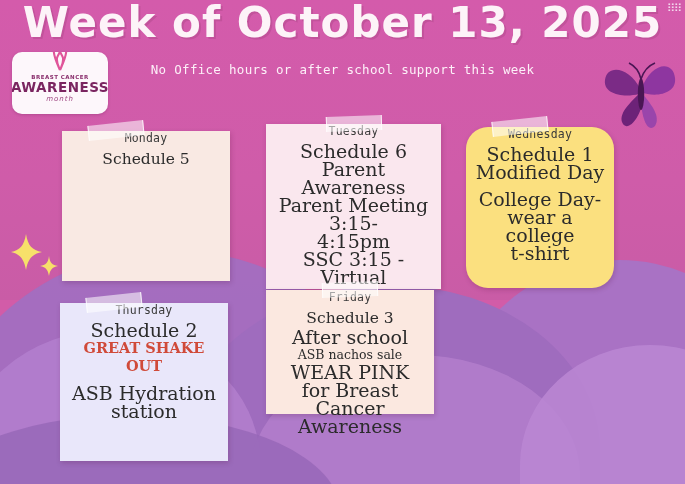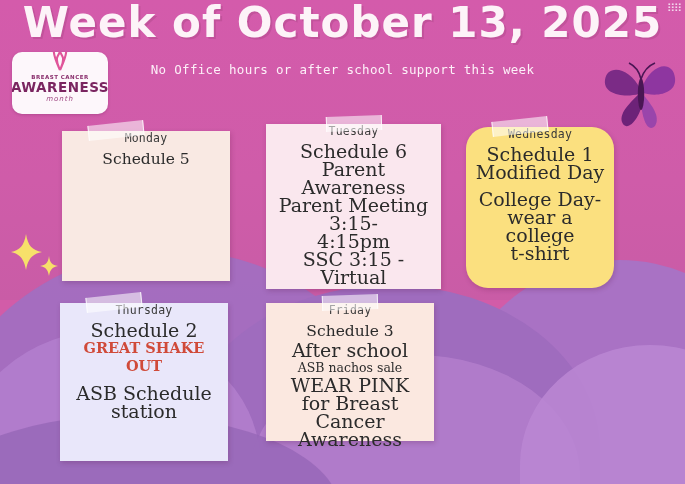--- a/index.html
+++ b/index.html
@@ -235,21 +235,21 @@
   #note-wednesday {
     left: 466px; top: 127px; width: 148px; height: 161px;
     background: #fbe07f;
     border-radius: 22px;
   }
   #note-thursday {
     left: 60px; top: 303px; width: 168px; height: 158px;
     background: #e9e7fa;
   }
   #note-friday {
-    left: 266px; top: 303px; width: 168px; height: 138px;
+    left: 266px; top: 290px; width: 168px; height: 124px;
     background: #fbe8e0;
   }
 </style>
 </head>
 <body>
 
 <div class="stage">
 
   <div class="bg-top"></div>
   <div class="hill-a"></div>
@@ -318,21 +318,21 @@
     <div class="note-line">wear a college</div>
     <div class="note-line">t-shirt</div>
   </div>
 
   <div class="note" id="note-thursday">
     <div class="tape left"></div>
     <div class="day-label">Thursday</div>
     <div class="note-line">Schedule 2</div>
     <div class="note-line red">GREAT SHAKE OUT</div>
     <div class="spacer"></div>
-    <div class="note-line">ASB Schedule</div>
+    <div class="note-line">ASB Hydration</div>
     <div class="note-line">station</div>
   </div>
 
   <div class="note" id="note-friday">
     <div class="tape"></div>
     <div class="day-label">Friday</div>
     <div class="note-line big">Schedule 3</div>
     <div class="note-line">After school</div>
     <div class="note-line small">ASB nachos sale</div>
     <div class="note-line">WEAR PINK</div>

